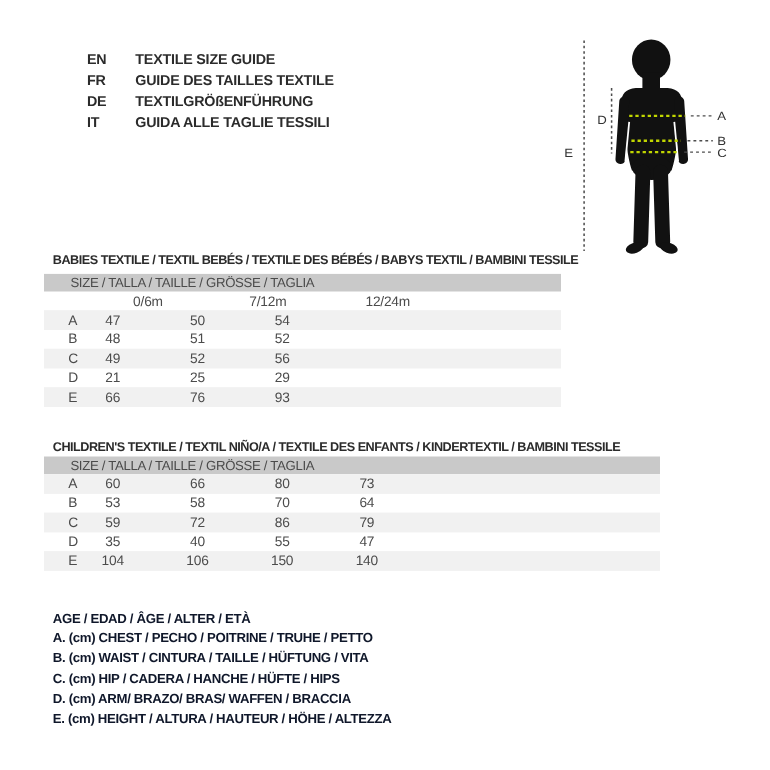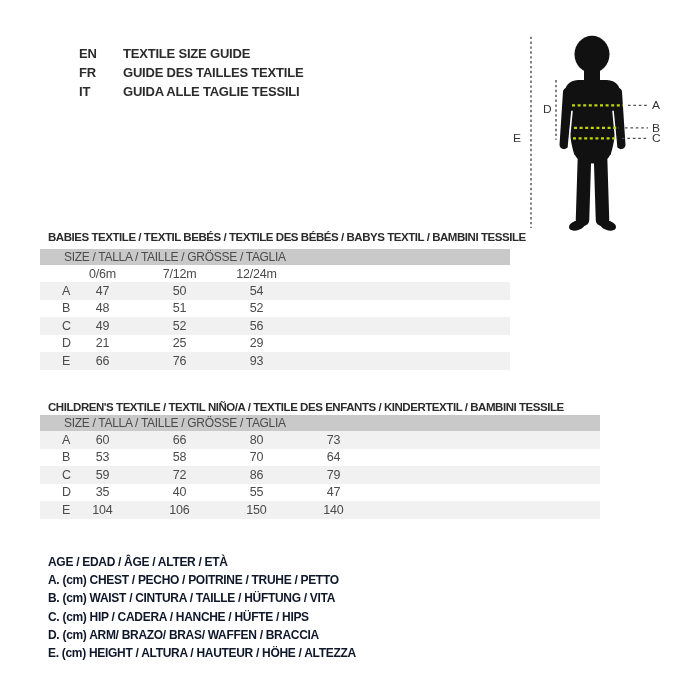--- a/index.html
+++ b/index.html
@@ -20,21 +20,21 @@
   #babies-title{top:221px;}
   #children-title{top:391px;}
   
   .table{position:absolute;left:40px;}
   #babies-table{top:249px;width:470px;}
   #children-table{top:415px;width:560px;}
   .t-header{
     height:16px;line-height:16px;background:#c9c9c9;color:#4b4b4b;
     font-size:12px;letter-spacing:-0.3px;padding-left:24px;white-space:nowrap;
   }
-  .t-sub{height:17px;}
+  .t-sub{height:17px;gap:32px;}
   .t-row{height:17.5px;}
   .t-sub,.t-row{display:grid;align-items:center;}
   .striped{background:#f1f1f1;}
   .t-cell{font-size:12.5px;color:#4b4b4b;text-align:center;letter-spacing:-0.2px;}
   .t-label{text-align:left;padding-left:22px;overflow:visible;}
   
   .legend{position:absolute;left:48px;top:553px;}
   .legend-line{
     height:18.2px;line-height:18.2px;font-size:12px;font-weight:700;
     letter-spacing:-0.3px;white-space:nowrap;color:#0f172a;
@@ -49,20 +49,24 @@
 <div class="canvas">
 
   <section class="langs" id="langs">
       <div class="lang-row">
         <span class="lang-code">EN</span>
         <span class="lang-label">TEXTILE SIZE GUIDE</span>
       </div>
       <div class="lang-row">
         <span class="lang-code">FR</span>
         <span class="lang-label">GUIDE DES TAILLES TEXTILE</span>
+      </div>
+      <div class="lang-row">
+        <span class="lang-code">DE</span>
+        <span class="lang-label">TEXTILGRÖßENFÜHRUNG</span>
       </div>
       <div class="lang-row">
         <span class="lang-code">IT</span>
         <span class="lang-label">GUIDA ALLE TAGLIE TESSILI</span>
       </div>
     </section>
 
   <svg class="diagram" width="195" height="232" viewBox="505 25 195 257" preserveAspectRatio="none">
 
     <line x1="531" y1="38" x2="531" y2="250" stroke-width="1.4" stroke-dasharray="2.6,2.8" stroke="#4d4d4d"></line>

